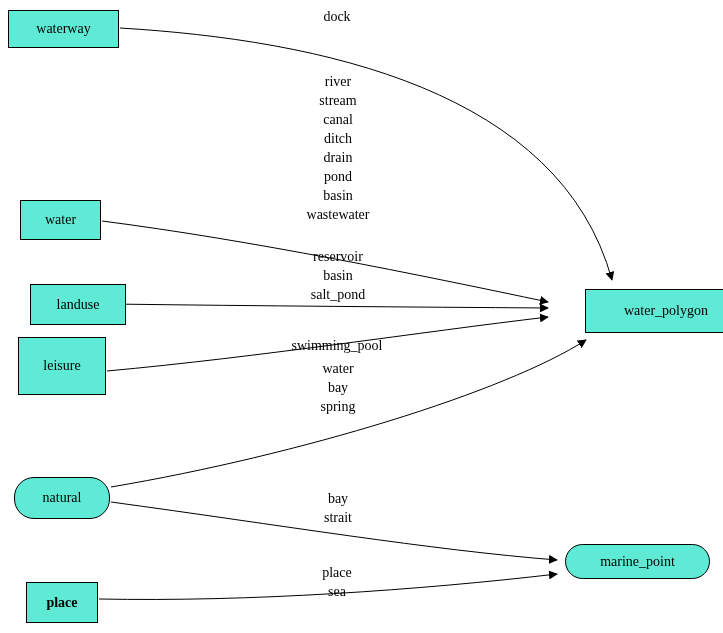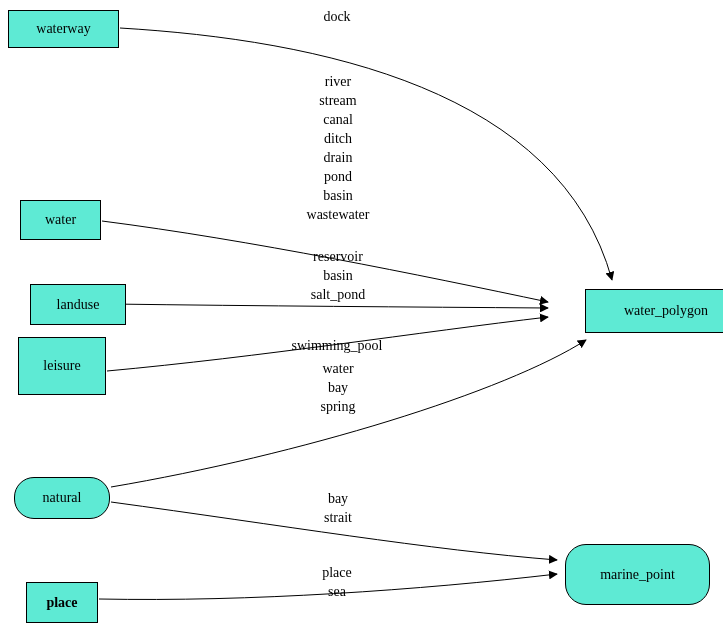--- a/index.html
+++ b/index.html
@@ -78,21 +78,21 @@
   <div class="node" style="left:14px; top:284px; width:96px; height:41px;margin-left:16px;">landuse</div>
 
   <div class="node" style="left:18px; top:337px; width:88px; height:58px;">leisure</div>
 
   <div class="node" style="left:14px; top:477px; width:96px; height:42px;border-radius:20px;">natural</div>
 
   <div class="node" style="left:26px; top:582px; width:72px; height:41px;font-weight:bold;">place</div>
 
   <div class="node" style="left:556px; top:289px; width:162px; height:44px;margin-left:29px;">water_polygon</div>
 
-  <div class="node" style="left:565px; top:544px; width:145px; height:61px;border-radius:21px;">marine_point</div>
+  <div class="node" style="left:565px; top:544px; width:145px; height:35px;border-radius:21px;">marine_point</div>
 
   <div class="edge-label" style="left:337px; top:7px;">dock</div>
 
   <div class="edge-label" style="left:338px; top:72px;">river
 stream
 canal
 ditch
 drain
 pond
 basin

